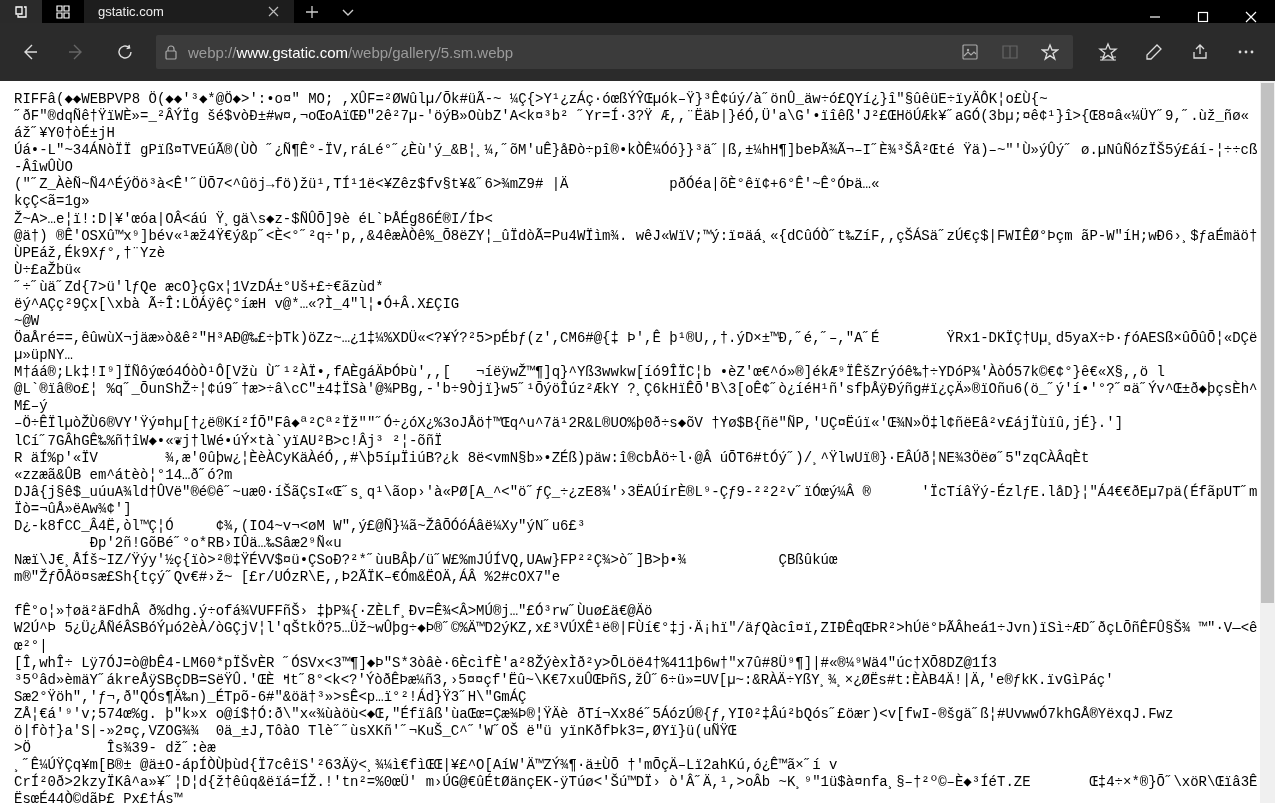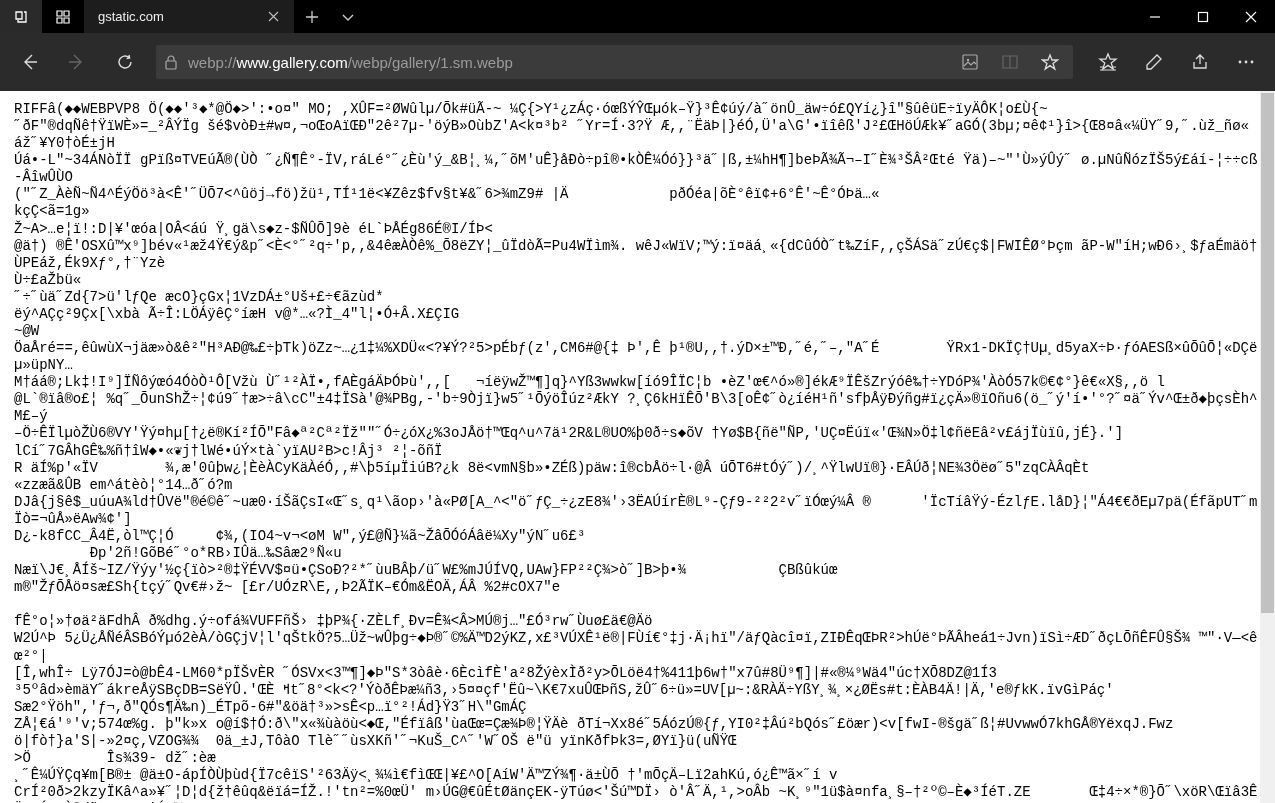--- a/index.html
+++ b/index.html
@@ -1,20 +1,20 @@
 <!DOCTYPE html>
 <html><head>
 <meta charset="utf-8">
 <style>
 * { margin: 0; padding: 0; box-sizing: border-box; }
 html, body { width: 1275px; height: 803px; overflow: hidden; font-family: "Segoe UI", Arial, sans-serif; background: #fff; }
 .window { display: flex; flex-direction: column; width: 100%; height: 100%; }
 
 
-.titlebar { height: 33px; background: #000; display: flex; align-items: stretch; color: #fff; }
+.titlebar { height: 23px; background: #000; display: flex; align-items: stretch; color: #fff; }
 .titlebar-left { display: flex; align-items: center; }
 .tb-btn { width: 42px; height: 33px; display: flex; align-items: center; justify-content: center; color: #fff; }
 .tb-btn.recent { background: #2a2a2a; }
 .tab { display: flex; align-items: center; background: #1d1d1d; padding: 0 10px 0 14px; height: 33px; min-width: 210px; gap: 10px; }
 .tab-title { font-size: 13px; color: #eee; flex: 1; }
 .tab-close { width: 22px; display: flex; align-items: center; justify-content: center; color: #bbb; font-size: 16px; }
 .newtab { width: 36px; display: flex; align-items: center; justify-content: center; color: #ccc; font-size: 18px; }
 .chev { width: 36px; display: flex; align-items: center; justify-content: center; color: #ccc; }
 .titlebar-spacer { flex: 1; background: #000; }
 .win-controls { display: flex; }
@@ -113,21 +113,21 @@
         </svg>
     </div>
     <div class="addr-wrap">
       <span class="lock">
         <svg width="14" height="16" viewBox="0 0 14 16">
             <rect x="2" y="7" width="10" height="8" rx="1" fill="none" stroke="#aaa" stroke-width="1.2"></rect>
             <path d="M4 7 V5 a3 3 0 0 1 6 0 V7" fill="none" stroke="#aaa" stroke-width="1.2"></path>
           </svg>
       </span>
       <span class="url">
-        <span>webp://</span><span class="host">www.gallery.com</span><span>/webp/gallery/1.sm.webp</span>
+        <span>webp://</span><span class="host">www.gstatic.com</span><span>/webp/gallery/5.sm.webp</span>
       </span>
       <span class="addr-icon">
         <svg width="18" height="18" viewBox="0 0 18 18">
             <rect x="2" y="2" width="14" height="14" rx="1" fill="none" stroke="#aaa" stroke-width="1.2"></rect>
             <circle cx="7" cy="7" r="1.2" fill="#aaa"></circle>
             <path d="M3 13 L7 9 L10 12 L13 9 L15 11" fill="none" stroke="#aaa" stroke-width="1.2"></path>
           </svg>
       </span>
       <span class="addr-icon">
         <svg width="18" height="18" viewBox="0 0 18 18">

